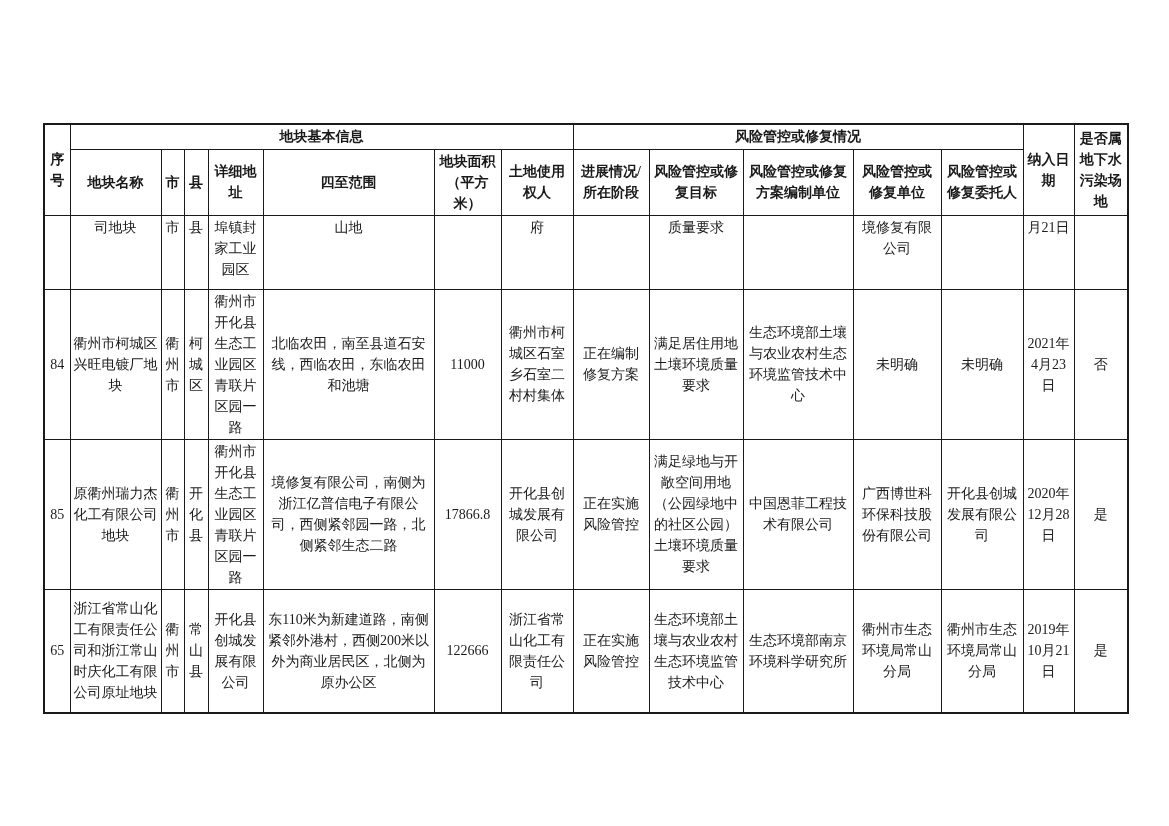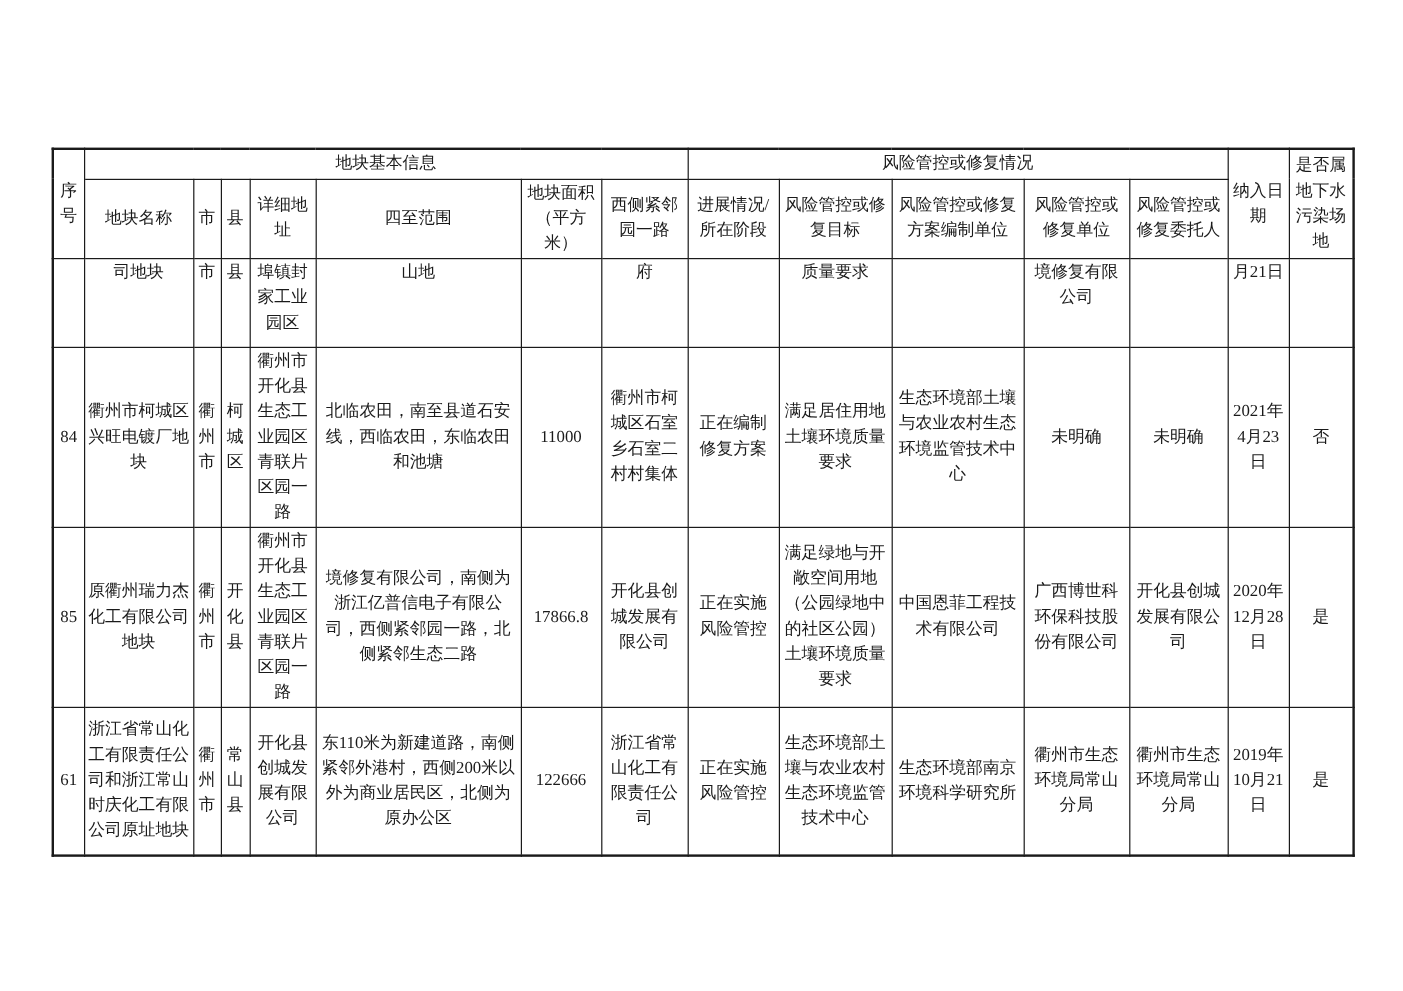--- a/index.html
+++ b/index.html
@@ -22,21 +22,21 @@
     border:1px solid #1a1a1a;
     font-size:14px;
     line-height:21px;
     text-align:center;
     vertical-align:middle;
     padding:1px 3px;
     overflow:hidden;
     word-break:break-all;
     overflow-wrap:anywhere;
   }
-  tr.hd td{font-weight:normal;}
+  tr.hd td{font-weight:bold;}
   tr.cont td{vertical-align:top;text-align:center;}
 </style>
 </head>
 <body>
 
 <div class="page">
   <table class="tbl">
     <colgroup>
       <col style="width:26px">
         <col style="width:91px">
@@ -63,21 +63,21 @@
       <td rowspan="2">纳入日期</td>
       <td rowspan="2">是否属地下水污染场地</td>
     </tr>
     <tr class="hd" style="height:61px">
       <td>地块名称</td>
       <td>市</td>
       <td>县</td>
       <td>详细地址</td>
       <td>四至范围</td>
       <td>地块面积（平方米）</td>
-      <td>西侧紧邻园一路</td>
+      <td>土地使用权人</td>
       <td>进展情况/所在阶段</td>
       <td>风险管控或修复目标</td>
       <td>风险管控或修复方案编制单位</td>
       <td>风险管控或修复单位</td>
       <td>风险管控或修复委托人</td>
     </tr>
 
     <tr class="cont" style="height:74px">
       <td></td>
       <td>司地块</td>
@@ -126,21 +126,21 @@
       <td>正在实施风险管控</td>
       <td>满足绿地与开敞空间用地（公园绿地中的社区公园）土壤环境质量要求</td>
       <td>中国恩菲工程技术有限公司</td>
       <td>广西博世科环保科技股份有限公司</td>
       <td>开化县创城发展有限公司</td>
       <td>2020年12月28日</td>
       <td>是</td>
     </tr>
 
     <tr style="height:124px">
-      <td>61</td>
+      <td>65</td>
       <td>浙江省常山化工有限责任公司和浙江常山时庆化工有限公司原址地块</td>
       <td>衢州市</td>
       <td>常山县</td>
       <td>开化县创城发展有限公司</td>
       <td>东110米为新建道路，南侧紧邻外港村，西侧200米以外为商业居民区，北侧为原办公区</td>
       <td>122666</td>
       <td>浙江省常山化工有限责任公司</td>
       <td>正在实施风险管控</td>
       <td>生态环境部土壤与农业农村生态环境监管技术中心</td>
       <td>生态环境部南京环境科学研究所</td>

